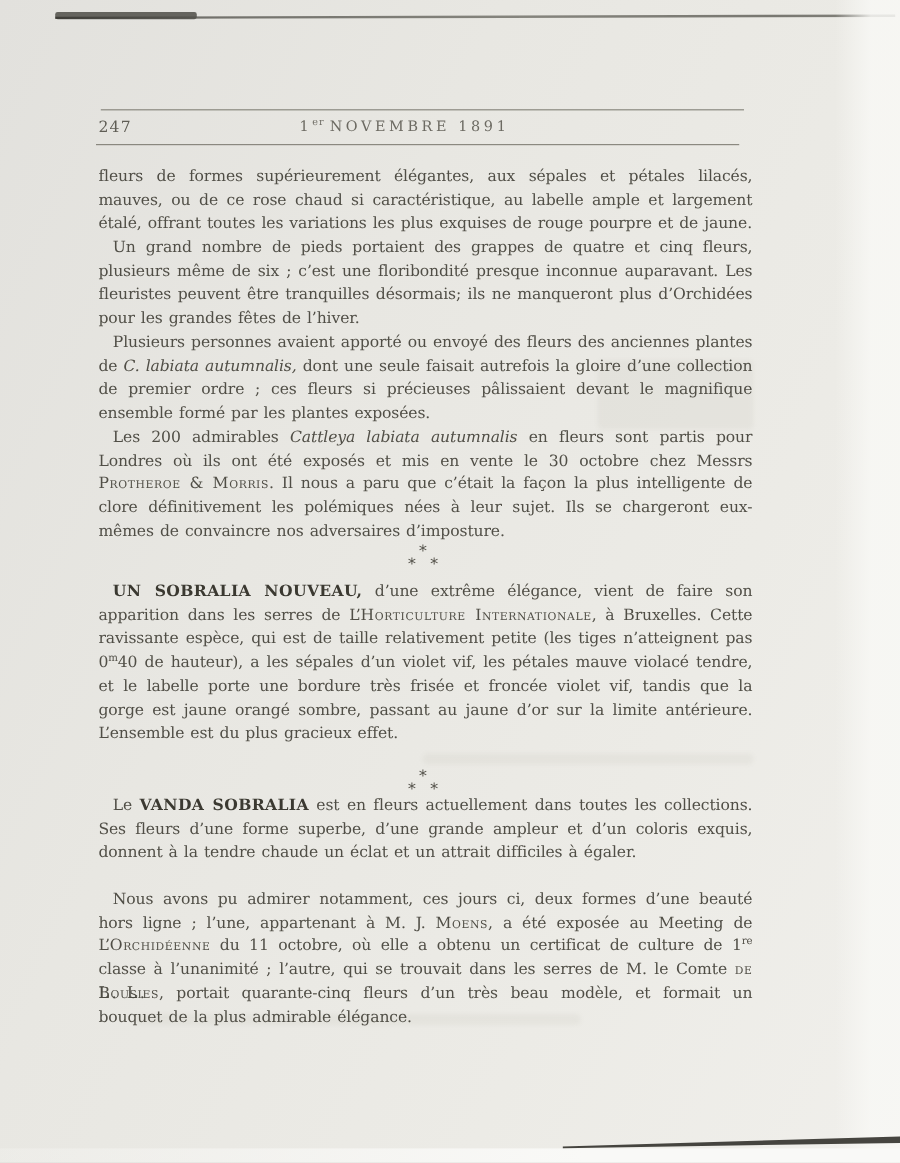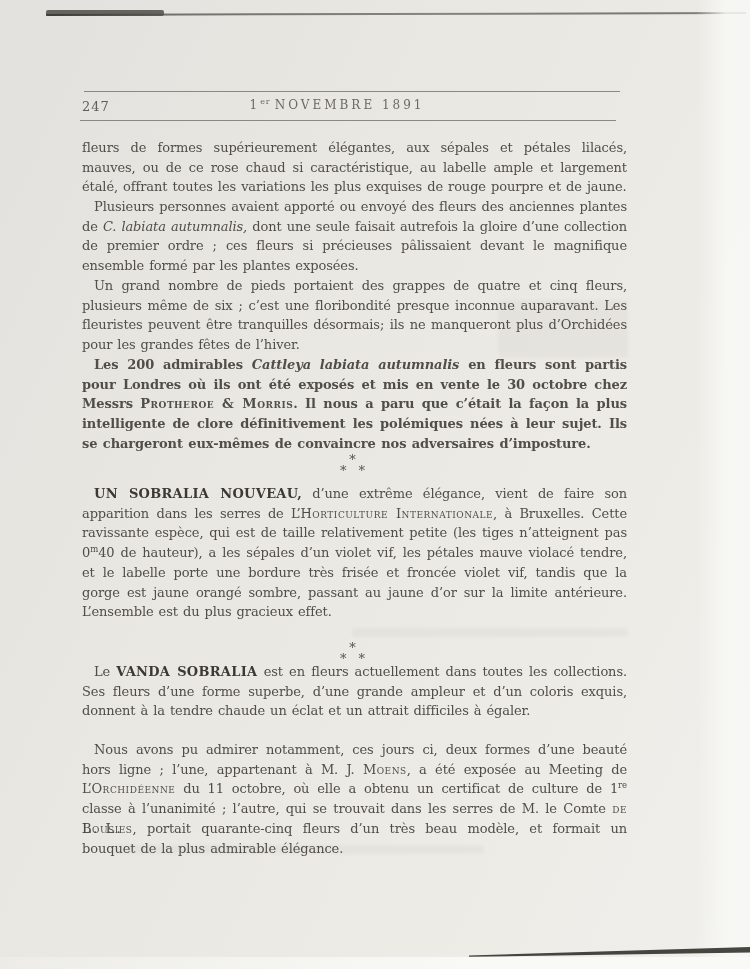--- a/index.html
+++ b/index.html
@@ -51,21 +51,21 @@
   .pagenum{
     position:absolute;top:99px;left:82px;width:538px;
     text-align:left;font-size:13px;letter-spacing:1px;color:#5f5d55;
   }
   
   .pagebody{position:absolute;left:82px;top:0;width:545px;height:718px;font-size:13px;line-height:19.7px;}
   .pagebody>*{position:absolute;left:0;right:0;}
   .pagebody>:nth-child(1){top:138px;}
   .pagebody>:nth-child(2){top:197px;}
   .pagebody>:nth-child(3){top:276px;}
-  .pagebody>:nth-child(4){top:355px;font-weight:bold;}
+  .pagebody>:nth-child(4){top:355px;}
   .pagebody>:nth-child(5){top:455px;}
   .pagebody>:nth-child(6){top:484px;}
   .pagebody>:nth-child(7){top:643px;}
   .pagebody>:nth-child(8){top:662px;}
   .pagebody>:nth-child(9){top:724px;margin-top:16px;}
   .para{
     margin:0;text-align:justify;word-spacing:1px;letter-spacing:-.1px;
     color:#504e46;
   }
   .para.ind{text-indent:12px;}
@@ -97,22 +97,22 @@
 
   <header>
     <div class="rule rule-top"></div>
     <div class="headline"><span>1</span><sup>er</sup><span class="rest">NOVEMBRE 1891</span></div>
     <div class="pagenum">247</div>
     <div class="rule rule-bottom"></div>
   </header>
 
   <main class="pagebody">
       <p class="para"><span>fleurs de formes supérieurement élégantes, aux sépales et pétales lilacés, mauves, ou de ce rose chaud si caractéristique, au labelle ample et largement étalé, offrant toutes les variations les plus exquises de rouge pourpre et de jaune.</span></p>
+      <p class="para ind"><span>Un grand nombre de pieds portaient des grappes de quatre et cinq fleurs, plusieurs même de six ; c’est une floribondité presque inconnue auparavant. Les fleuristes peuvent être tranquilles désormais; ils ne manqueront plus d’Orchidées pour les grandes fêtes de l’hiver.</span></p>
       <p class="para ind"><span>Plusieurs personnes avaient apporté ou envoyé des fleurs des anciennes plantes de </span><span class="it">C. labiata autumnalis,</span><span> dont une seule faisait autrefois la gloire d’une collection de premier ordre ; ces fleurs si précieuses pâlissaient devant le magnifique ensemble formé par les plantes exposées.</span></p>
-      <p class="para ind"><span>Un grand nombre de pieds portaient des grappes de quatre et cinq fleurs, plusieurs même de six ; c’est une floribondité presque inconnue auparavant. Les fleuristes peuvent être tranquilles désormais; ils ne manqueront plus d’Orchidées pour les grandes fêtes de l’hiver.</span></p>
       <p class="para ind"><span>Les 200 admirables </span><span class="it">Cattleya labiata autumnalis</span><span> en fleurs sont partis pour Londres où ils ont été exposés et mis en vente le 30 octobre chez Messrs </span><span class="sc">Protheroe &amp; Morris</span><span>. Il nous a paru que c’était la façon la plus intelligente de clore définitivement les polémiques nées à leur sujet. Ils se chargeront eux-mêmes de convaincre nos adversaires d’imposture.</span></p>
       <div class="asterism">
         <span>*</span>
         <span>*  *</span>
       </div>
       <p class="para ind"><span class="bd">UN SOBRALIA NOUVEAU,</span><span> d’une extrême élégance, vient de faire son apparition dans les serres de L’</span><span class="sc">Horticulture Internationale</span><span>, à Bruxelles. Cette ravissante espèce, qui est de taille relativement petite (les tiges n’atteignent pas 0</span><sup class="sp">m</sup><span>40 de hauteur), a les sépales d’un violet vif, les pétales mauve violacé tendre, et le labelle porte une bordure très frisée et froncée violet vif, tandis que la gorge est jaune orangé sombre, passant au jaune d’or sur la limite antérieure. L’ensemble est du plus gracieux effet.</span></p>
       <div class="asterism">
         <span>*</span>
         <span>*  *</span>
       </div>

